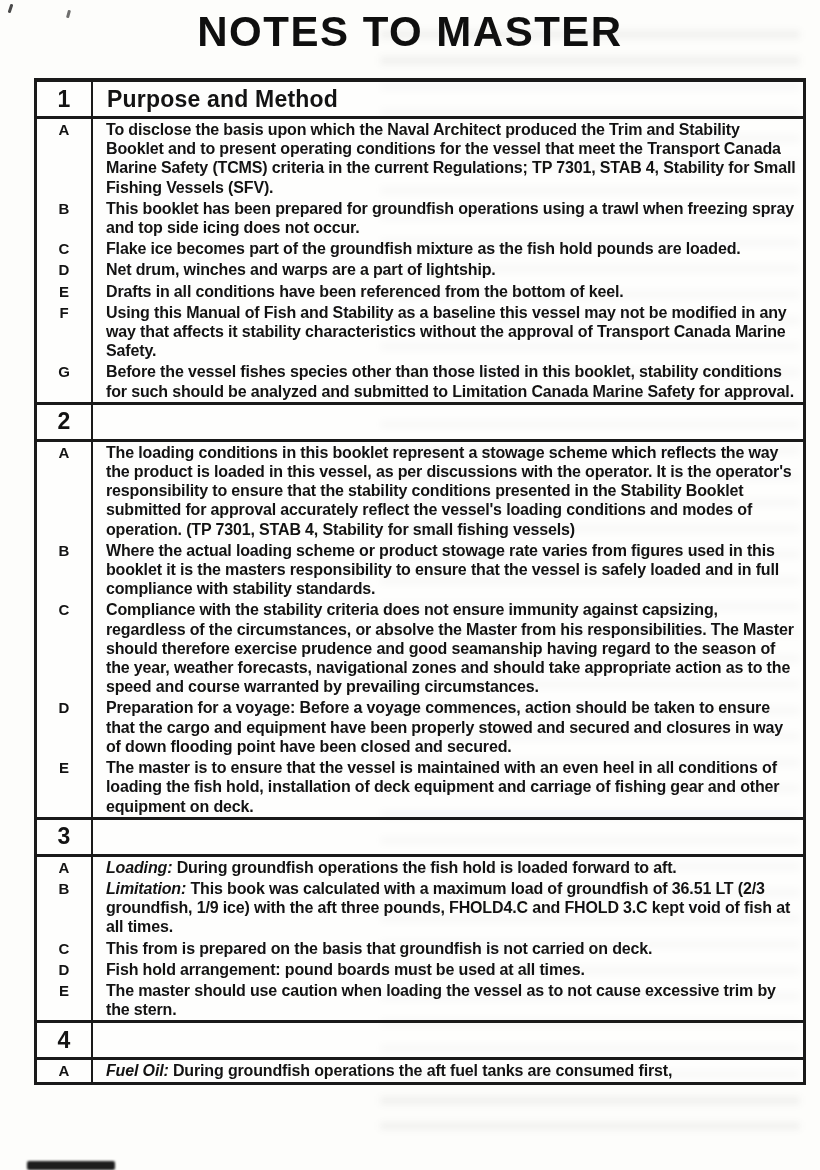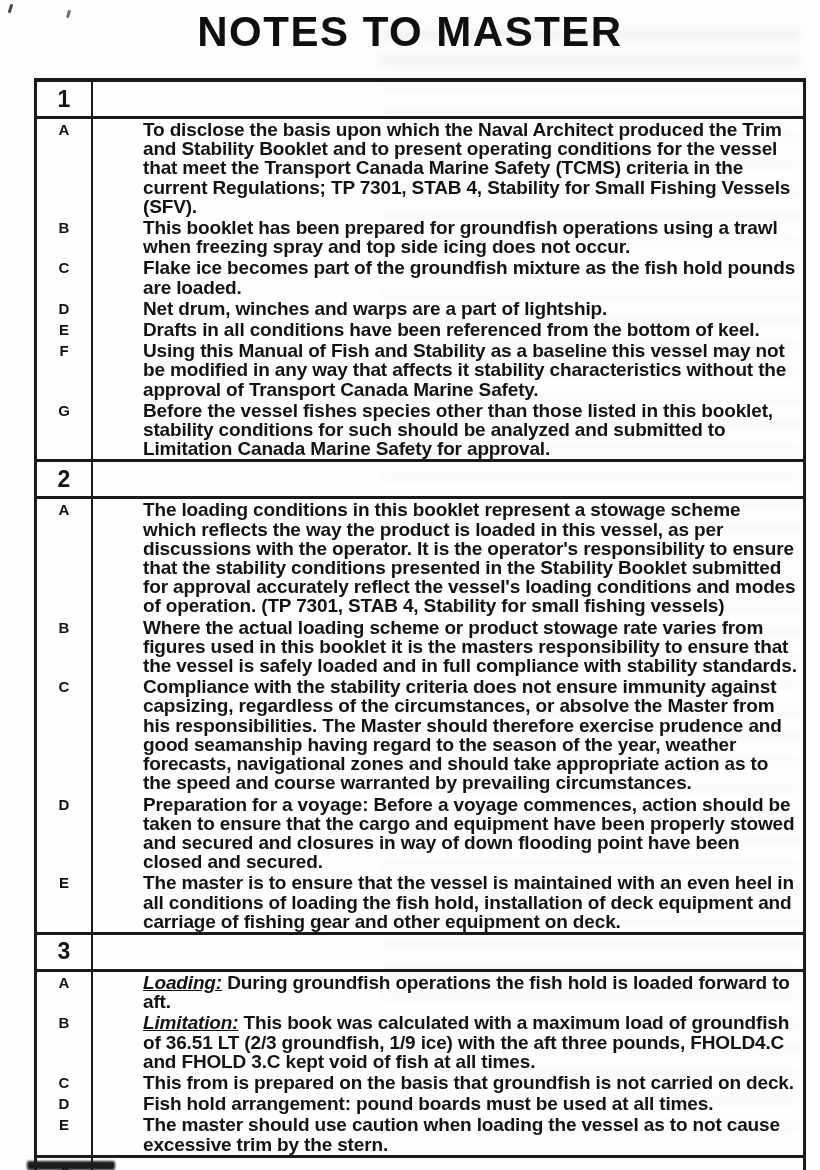--- a/index.html
+++ b/index.html
@@ -65,41 +65,41 @@
   .letter-cell{
     flex:0 0 54px;width:54px;
     border-right:2px solid #1a1a1a;
     text-align:center;
     font-size:15px;font-weight:700;
     padding-top:1px;line-height:19.2px;
   }
   .text-cell{
     flex:1;
     padding:1px 6px 1px 13px;
-    font-size:19px;font-weight:700;
+    font-size:16px;font-weight:700;
     line-height:19.2px;
     letter-spacing:-0.15px;
-    margin-left:37px;
-  }
-  .lead{font-style:italic;text-decoration:underline;}
+  }
+  .lead{font-style:italic;}
 </style>
 </head>
 <body>
 
 <div class="page" style="color: rgb(19, 19, 19); background: rgb(253, 253, 251);">
   <div class="bleed"></div>
   <div class="speck s1"></div>
   <div class="speck s2"></div>
 
   <h1 class="doc-title">NOTES TO MASTER</h1>
 
   <div class="notes-table" id="notes-table">
   <div class="section">
     <div class="sec-header">
       <div class="num-cell">1</div>
+      <div class="title-cell">Purpose and Method</div>
     </div>
     <div class="sec-body">
   <div class="item-row">
     <div class="letter-cell">A</div>
     <div class="text-cell"><span class="body-text">To disclose the basis upon which the Naval Architect produced the Trim and Stability Booklet and to present operating conditions for the vessel that meet the Transport Canada Marine Safety (TCMS) criteria in the current Regulations; TP 7301, STAB 4, Stability for Small Fishing Vessels (SFV).</span></div>
   </div>
 
   <div class="item-row">
     <div class="letter-cell">B</div>
     <div class="text-cell"><span class="body-text">This booklet has been prepared for groundfish operations using a trawl when freezing spray and top side icing does not occur.</span></div>

